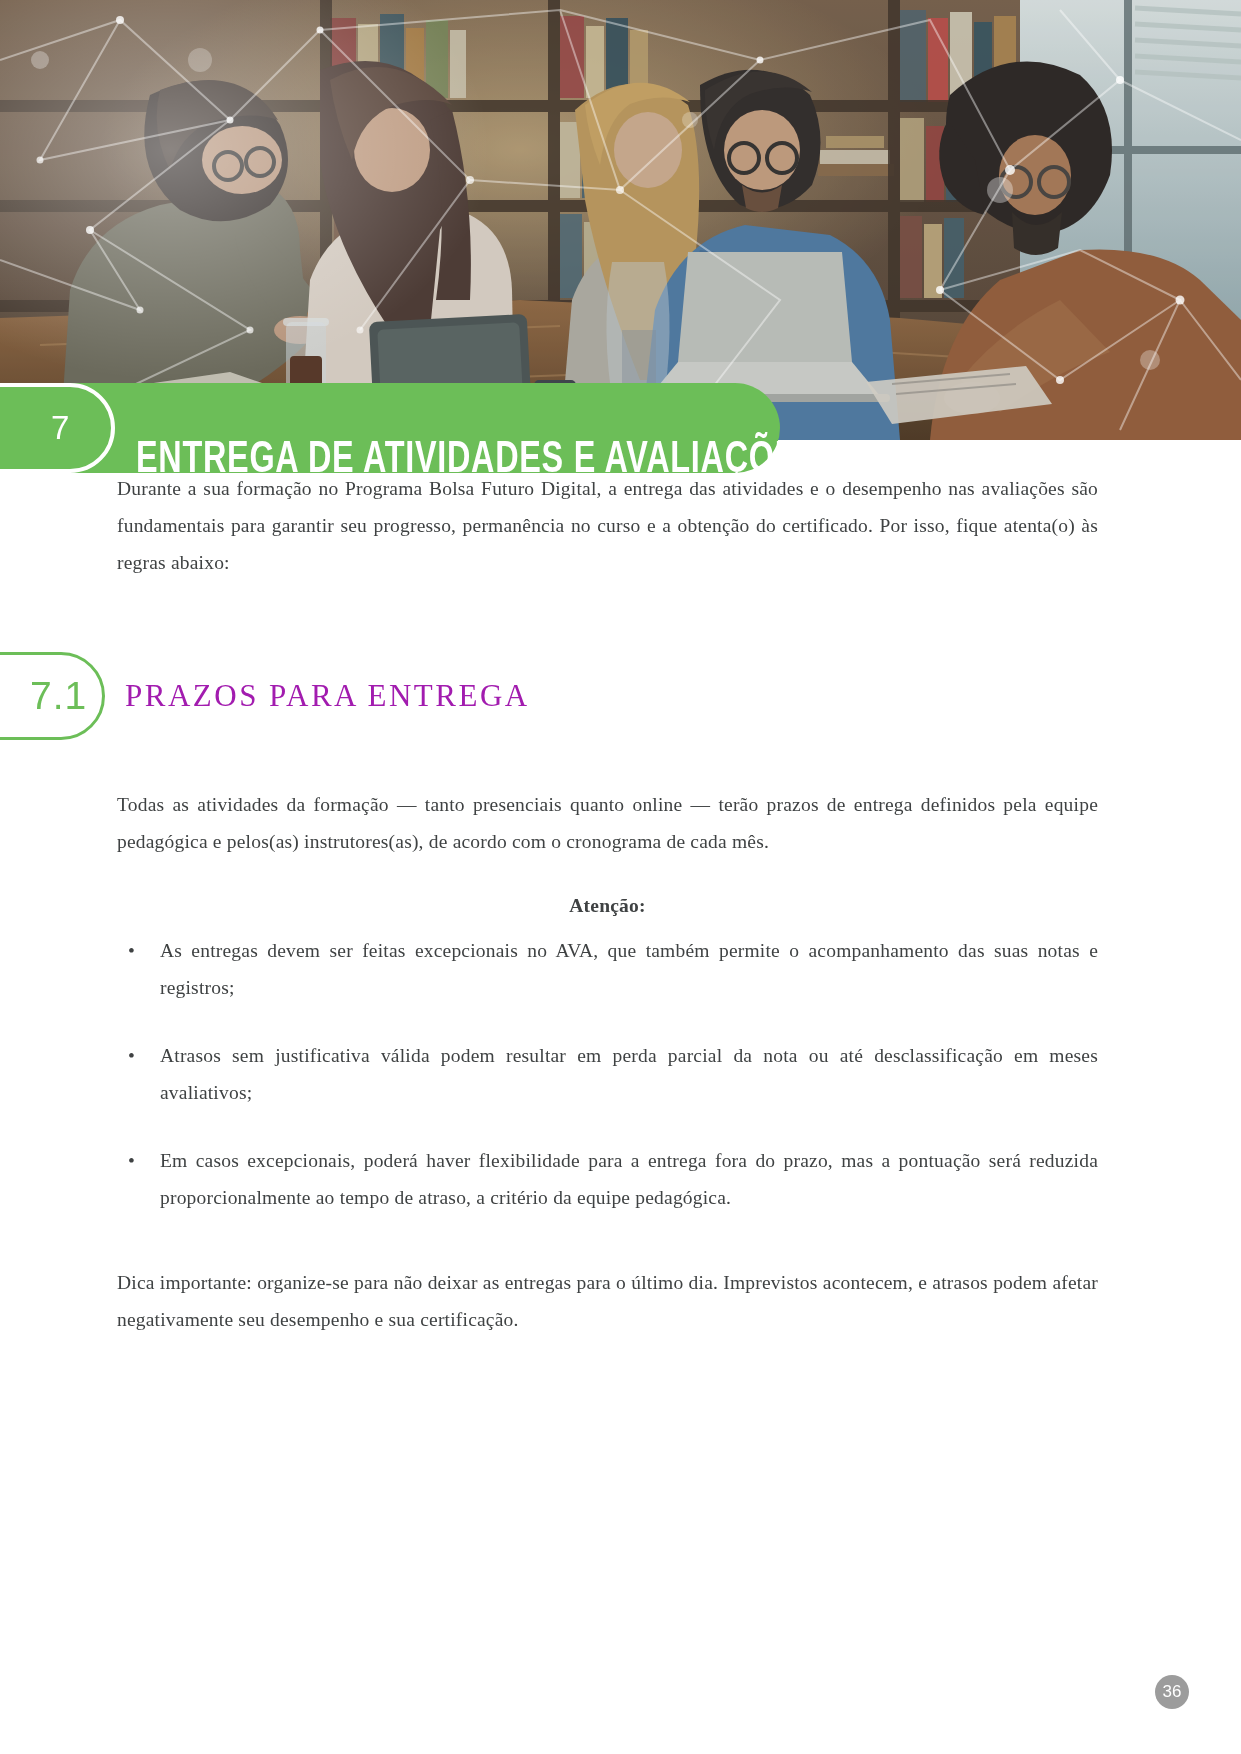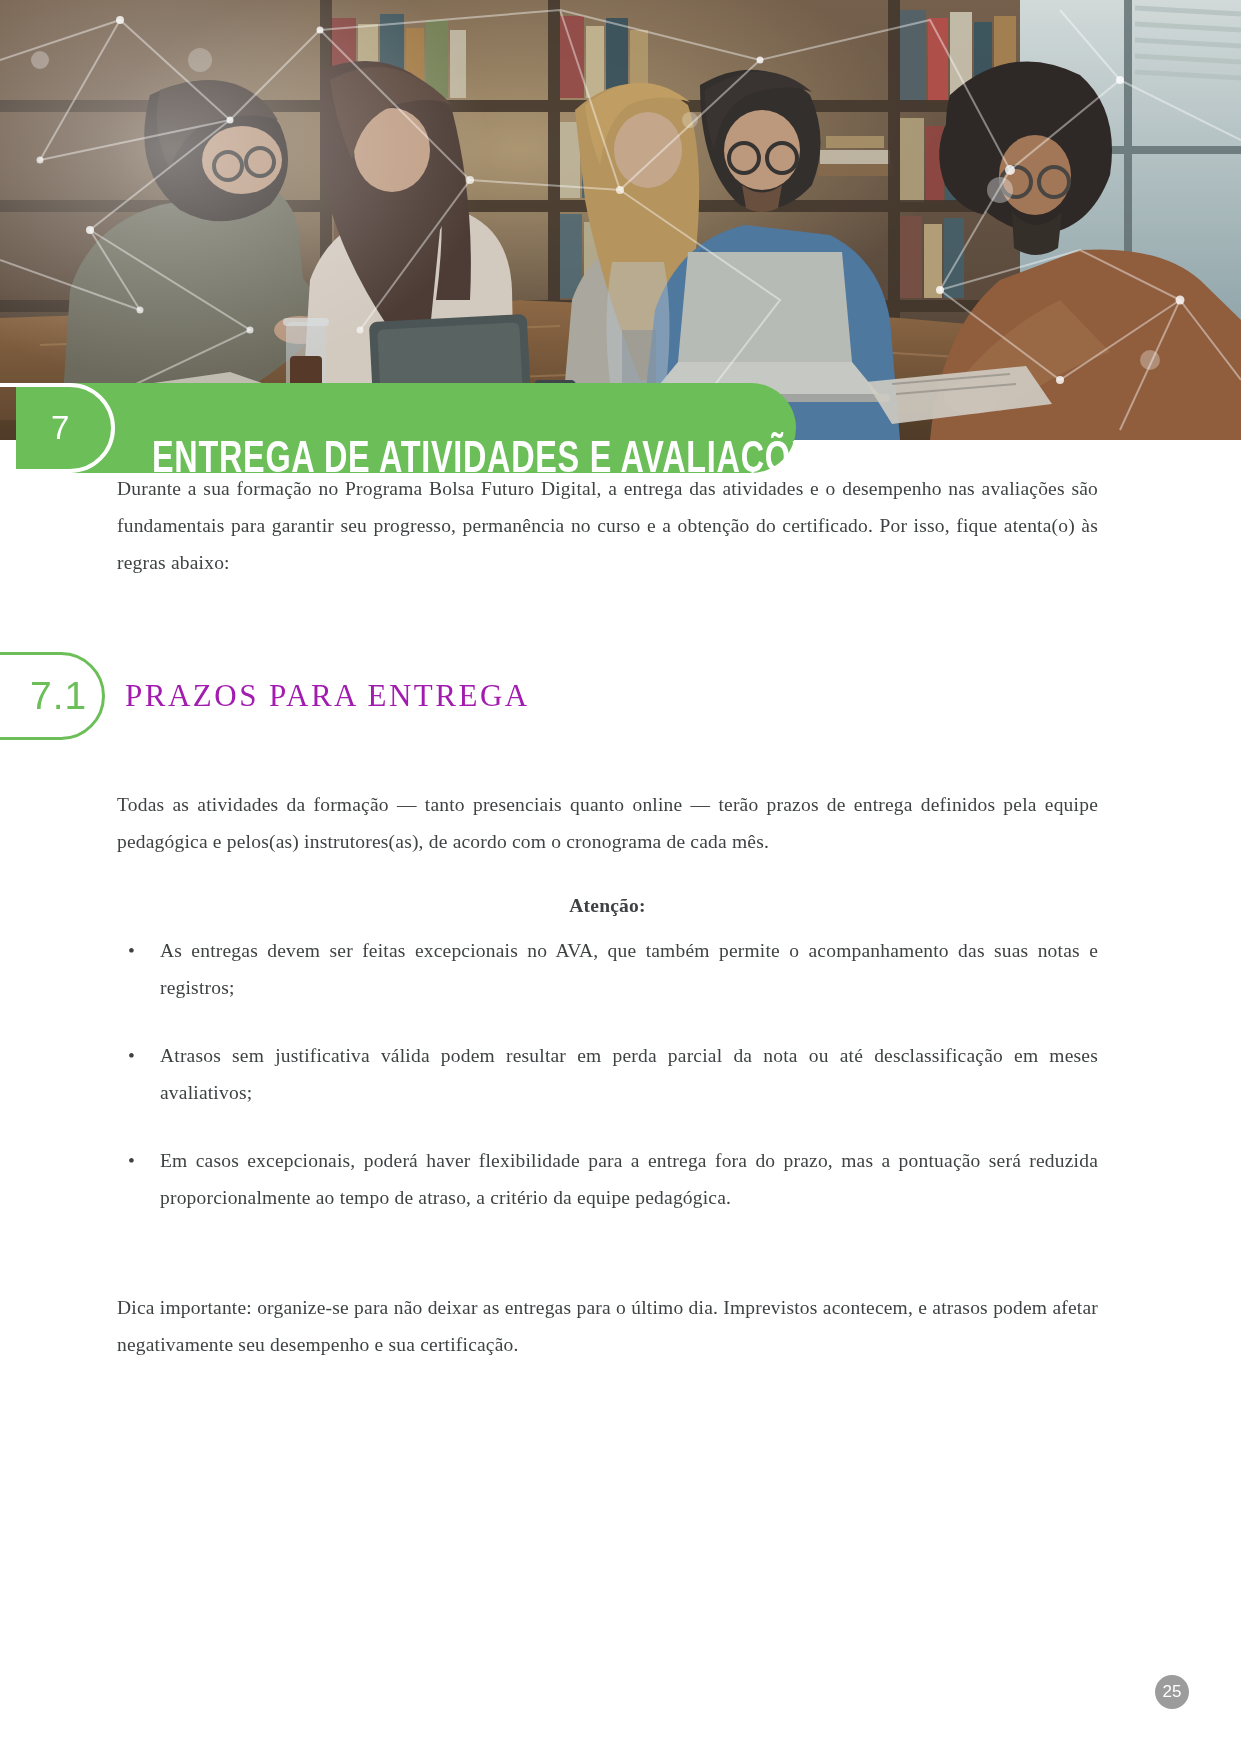--- a/index.html
+++ b/index.html
@@ -6,21 +6,21 @@
   .page{
     position:relative;width:1241px;height:1754px;margin:0 auto;background:#fff;
     overflow:hidden;font-family:"Liberation Sans",sans-serif;color:#3f4243;
   }
   
   .hero{position:absolute;left:0;top:0;width:1241px;height:440px;overflow:hidden;}
   .hero svg{display:block;width:100%;height:100%;}
   
   .chapter-banner{
     position:absolute;left:0;top:383px;width:780px;height:90px;z-index:2;
-    background:#6cbe58;border-radius:0 46px 46px 0;margin-left:16px;
+    background:#6cbe58;border-radius:0 46px 46px 0;
   }
   .chapter-title{
     position:absolute;left:136px;top:50%;white-space:nowrap;
     transform:translateY(-52%) scaleX(0.72);transform-origin:0 50%;
     font-size:45px;font-weight:700;letter-spacing:1px;color:#ffffff;
   }
   .chapter-badge{
     position:absolute;left:-48px;top:383px;width:163px;height:90px;z-index:3;
     border:4px solid #ffffff;border-radius:50px;box-sizing:border-box;
   }
@@ -49,21 +49,21 @@
   .section-title{
     margin:8px;font-size:31px;font-weight:400;color:#a21caf;letter-spacing:2.5px;
   }
   .attention{margin-top:27px;font-weight:700;text-align:center;}
   .bullets{list-style:none;margin:8px 0 0 0;padding:0;}
   .bullets li{display:flex;margin:0 0 31px 0;}
   .bullets li:last-child{margin-bottom:0;}
   .bullet-dot{width:43px;flex:0 0 43px;padding-left:11px;box-sizing:border-box;
     font-size:19.5px;line-height:37px;color:#3f4243;}
   .bullet-text{flex:1;}
-  .closing{margin-top:73px;}
+  .closing{margin-top:48px;}
   
   .page-number{
     position:absolute;left:1155px;top:1675px;width:34px;height:34px;z-index:2;
     background:#9c9c9c;border-radius:50%;display:flex;align-items:center;justify-content:center;
     color:#ffffff;font-size:17px;
   }
 </style>
 </head>
 <body>
 
@@ -315,15 +315,15 @@
       </li>
       <li>
         <span class="bullet-dot">•</span>
         <span class="body-text bullet-text">Em casos excepcionais, poderá haver flexibilidade para a entrega fora do prazo, mas a pontuação será reduzida proporcionalmente ao tempo de atraso, a critério da equipe pedagógica.</span>
       </li>
     </ul>
 
     <p class="body-text closing">Dica importante: organize-se para não deixar as entregas para o último dia. Imprevistos acontecem, e atrasos podem afetar negativamente seu desempenho e sua certificação.</p>
   </div>
 
-  <div class="page-number">25</div>
+  <div class="page-number">36</div>
 
 </div>
 
 </body></html>

